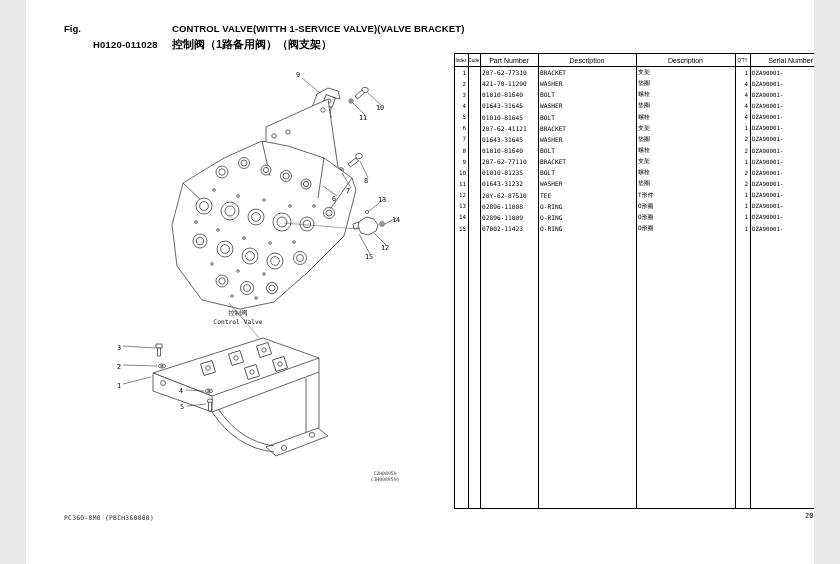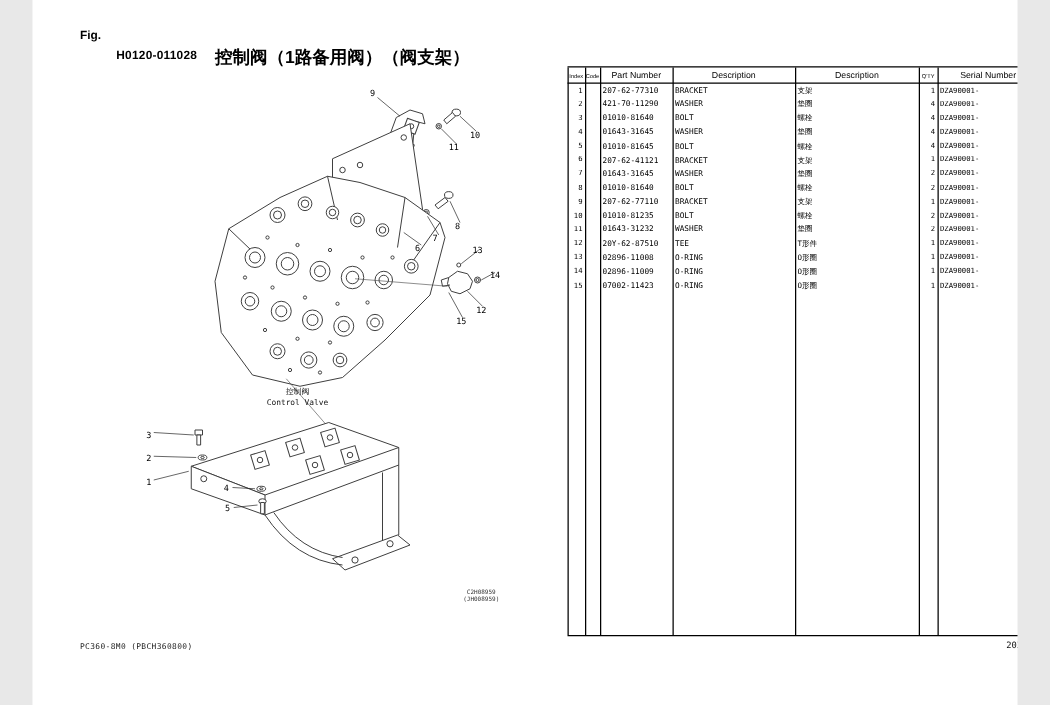--- a/index.html
+++ b/index.html
@@ -5,21 +5,21 @@
   html,body{margin:0;padding:0;background:#e8e8e8;}
   .page{
     position:relative; width:788px; height:564px; background:#ffffff;
     font-family:"Liberation Sans", sans-serif; color:#000; overflow:hidden;
     margin:0 auto;
   }
   
   .fig-label{position:absolute;left:38px;top:23px;font-size:9.5px;font-weight:bold;}
   .fig-number{position:absolute;left:67px;top:39px;font-size:9.5px;font-weight:bold;letter-spacing:.2px;}
   .title-en{position:absolute;left:146px;top:23px;font-size:9.5px;font-weight:bold;letter-spacing:.1px;}
-  .title-zh{position:absolute;left:146px;top:37px;font-size:14px;font-weight:bold;}
+  .title-zh{position:absolute;left:146px;top:37px;font-size:11px;font-weight:bold;}
   
   svg.diagram{position:absolute;left:0;top:0;}
   .draw{stroke:#3f3f3f;fill:#fff;stroke-width:.8;stroke-linejoin:round;}
   .draw-thin{stroke:#4a4a4a;fill:none;stroke-width:.5;}
   .leader{stroke:#222;stroke-width:.55;fill:none;}
   .callout{font-family:"DejaVu Sans Mono", monospace;font-size:6.8px;fill:#000;text-anchor:middle;}
   .dlabel{font-family:"DejaVu Sans Mono", monospace;font-size:6.3px;fill:#111;text-anchor:middle;}
   .dcode{font-family:"DejaVu Sans Mono", monospace;font-size:4.8px;fill:#333;text-anchor:middle;}
   
   .ptable{
@@ -43,20 +43,21 @@
   .footer-left{position:absolute;left:38px;top:514px;font-family:"DejaVu Sans Mono", monospace;font-size:6.3px;color:#222;letter-spacing:.3px;}
   .page-number{position:absolute;left:779px;top:512px;font-size:7px;color:#111;font-family:"DejaVu Sans Mono", monospace;}
 </style>
 </head>
 <body>
 
 <div class="page">
 
   <span class="fig-label">Fig.</span>
   <span class="fig-number">H0120-011028</span>
+  <span class="title-en">CONTROL VALVE(WITTH 1-SERVICE VALVE)(VALVE BRACKET)</span>
   <span class="title-zh">控制阀（1路备用阀）（阀支架）</span>
 
   <svg class="diagram" width="420" height="564" viewBox="0 0 420 564">
 
     <g class="draw">
       <path d="M284,113 L291,94 L302,88 L312,91 L314,99 L306,97 L303,128 L296,131 L286,127 Z"></path>
       <rect x="-5" y="-5" width="10" height="10" transform="translate(303,101) rotate(20)"></rect>
       <circle cx="303" cy="101" r="2"></circle>
       <rect x="-5" y="-5" width="10" height="10" transform="translate(299,119) rotate(20)"></rect>
       <circle cx="299" cy="119" r="2"></circle>

